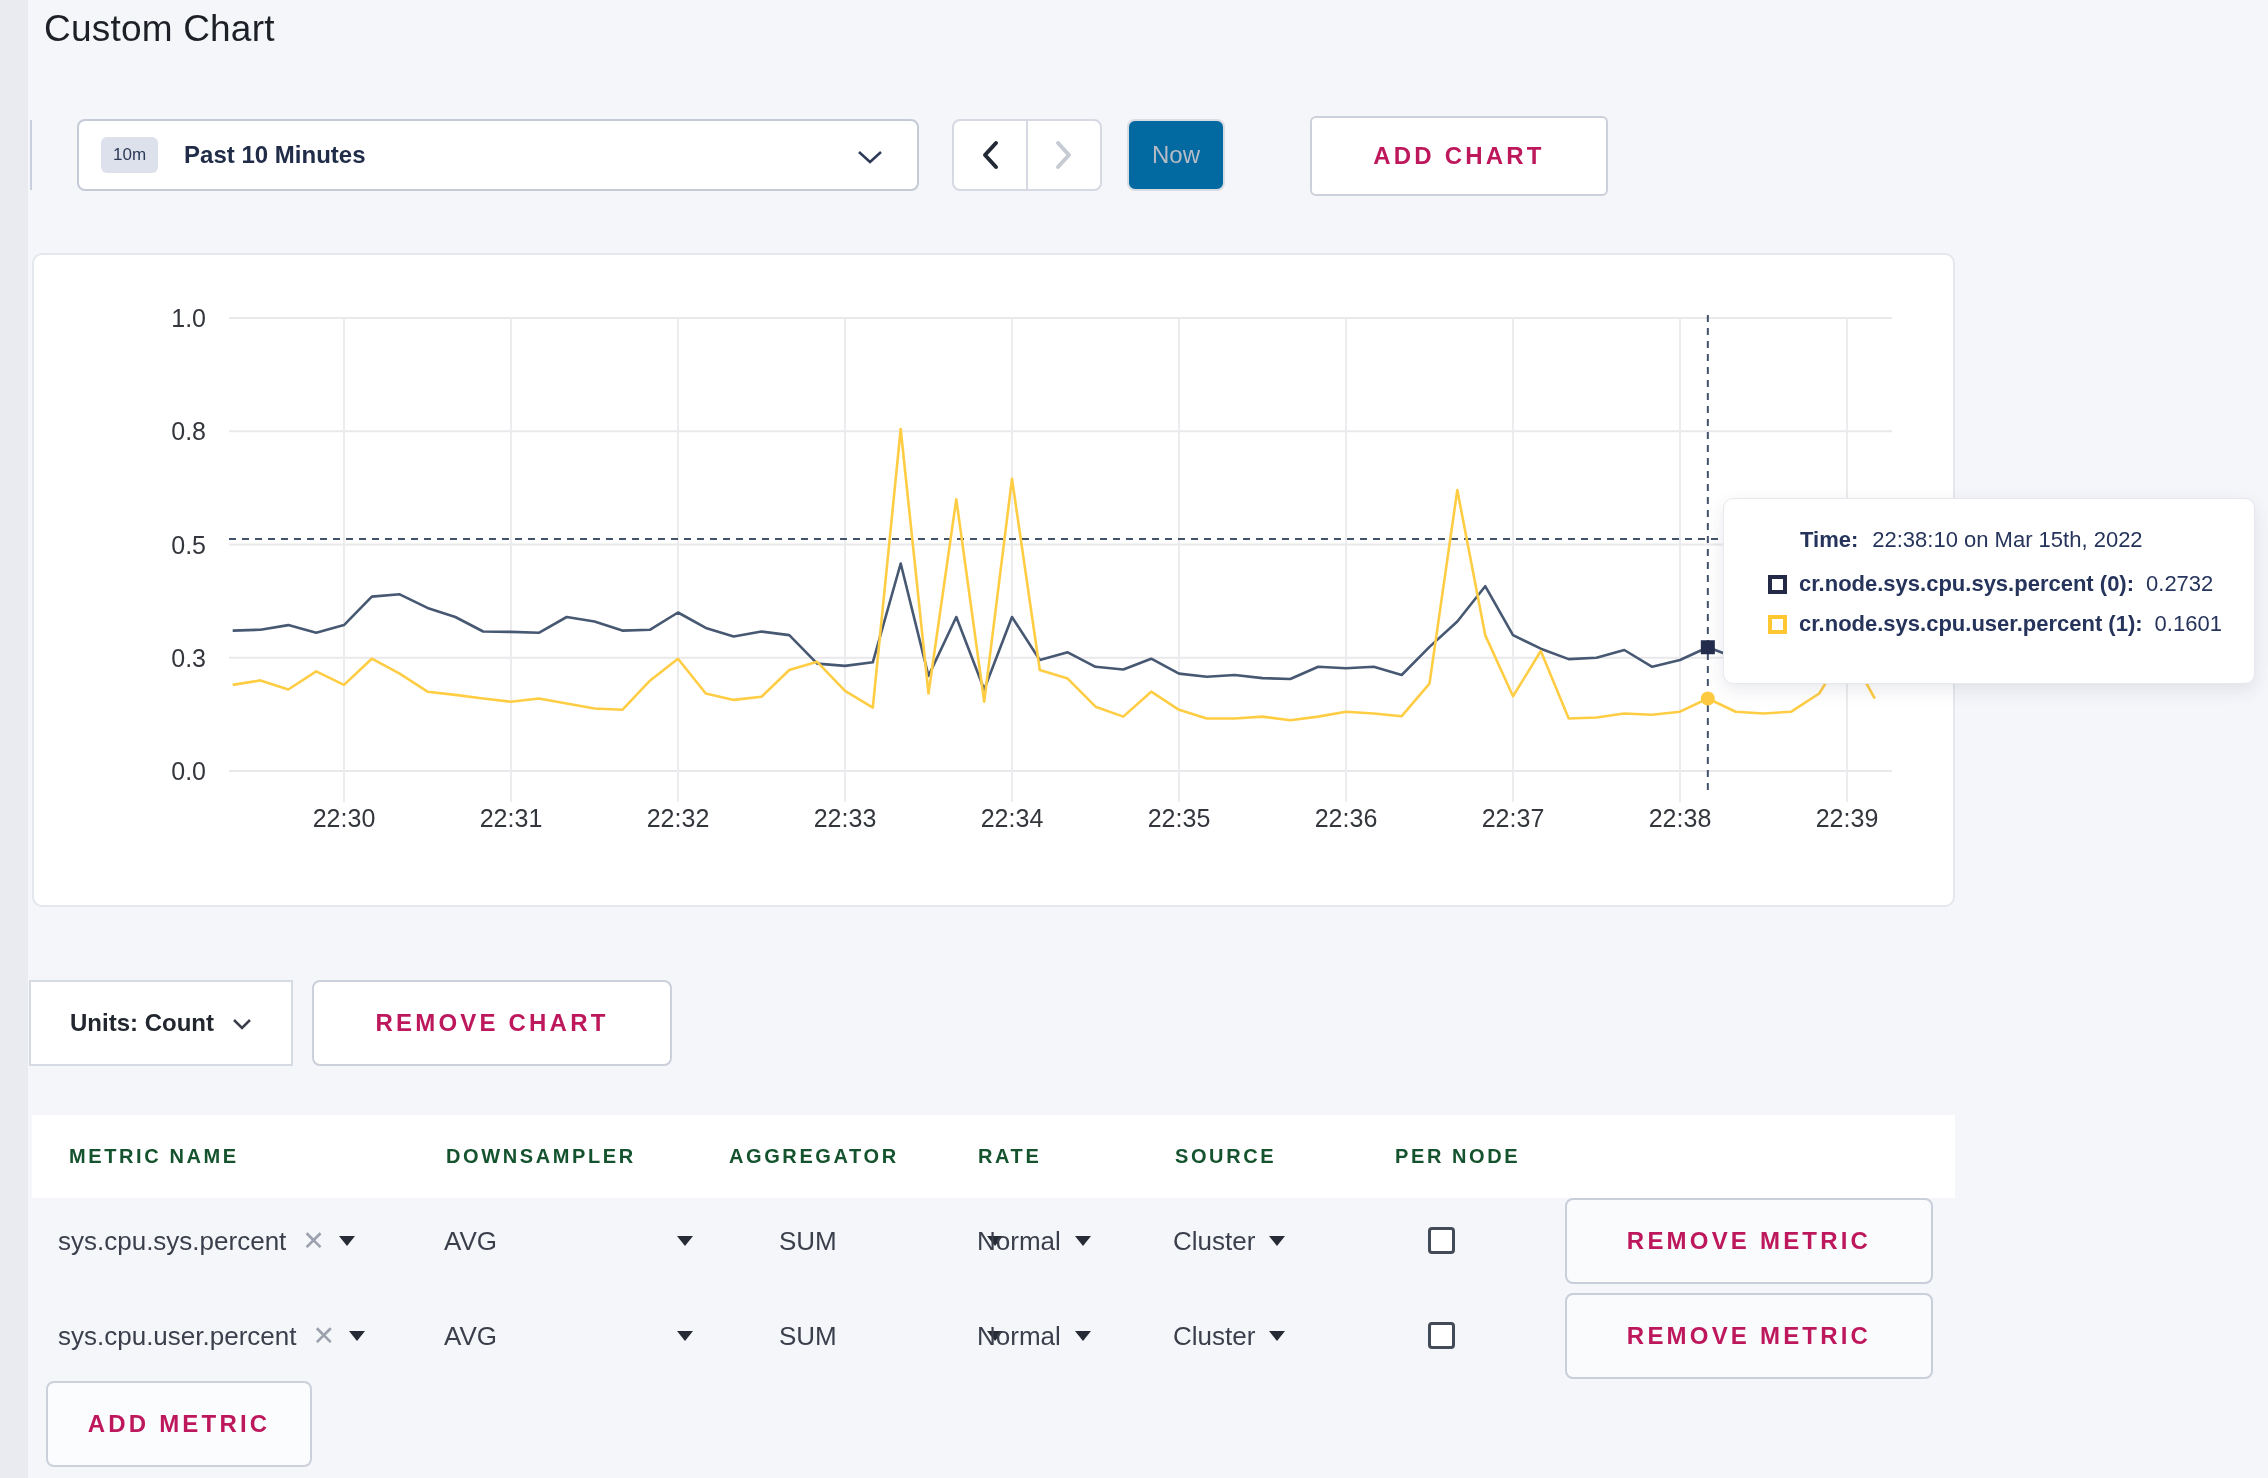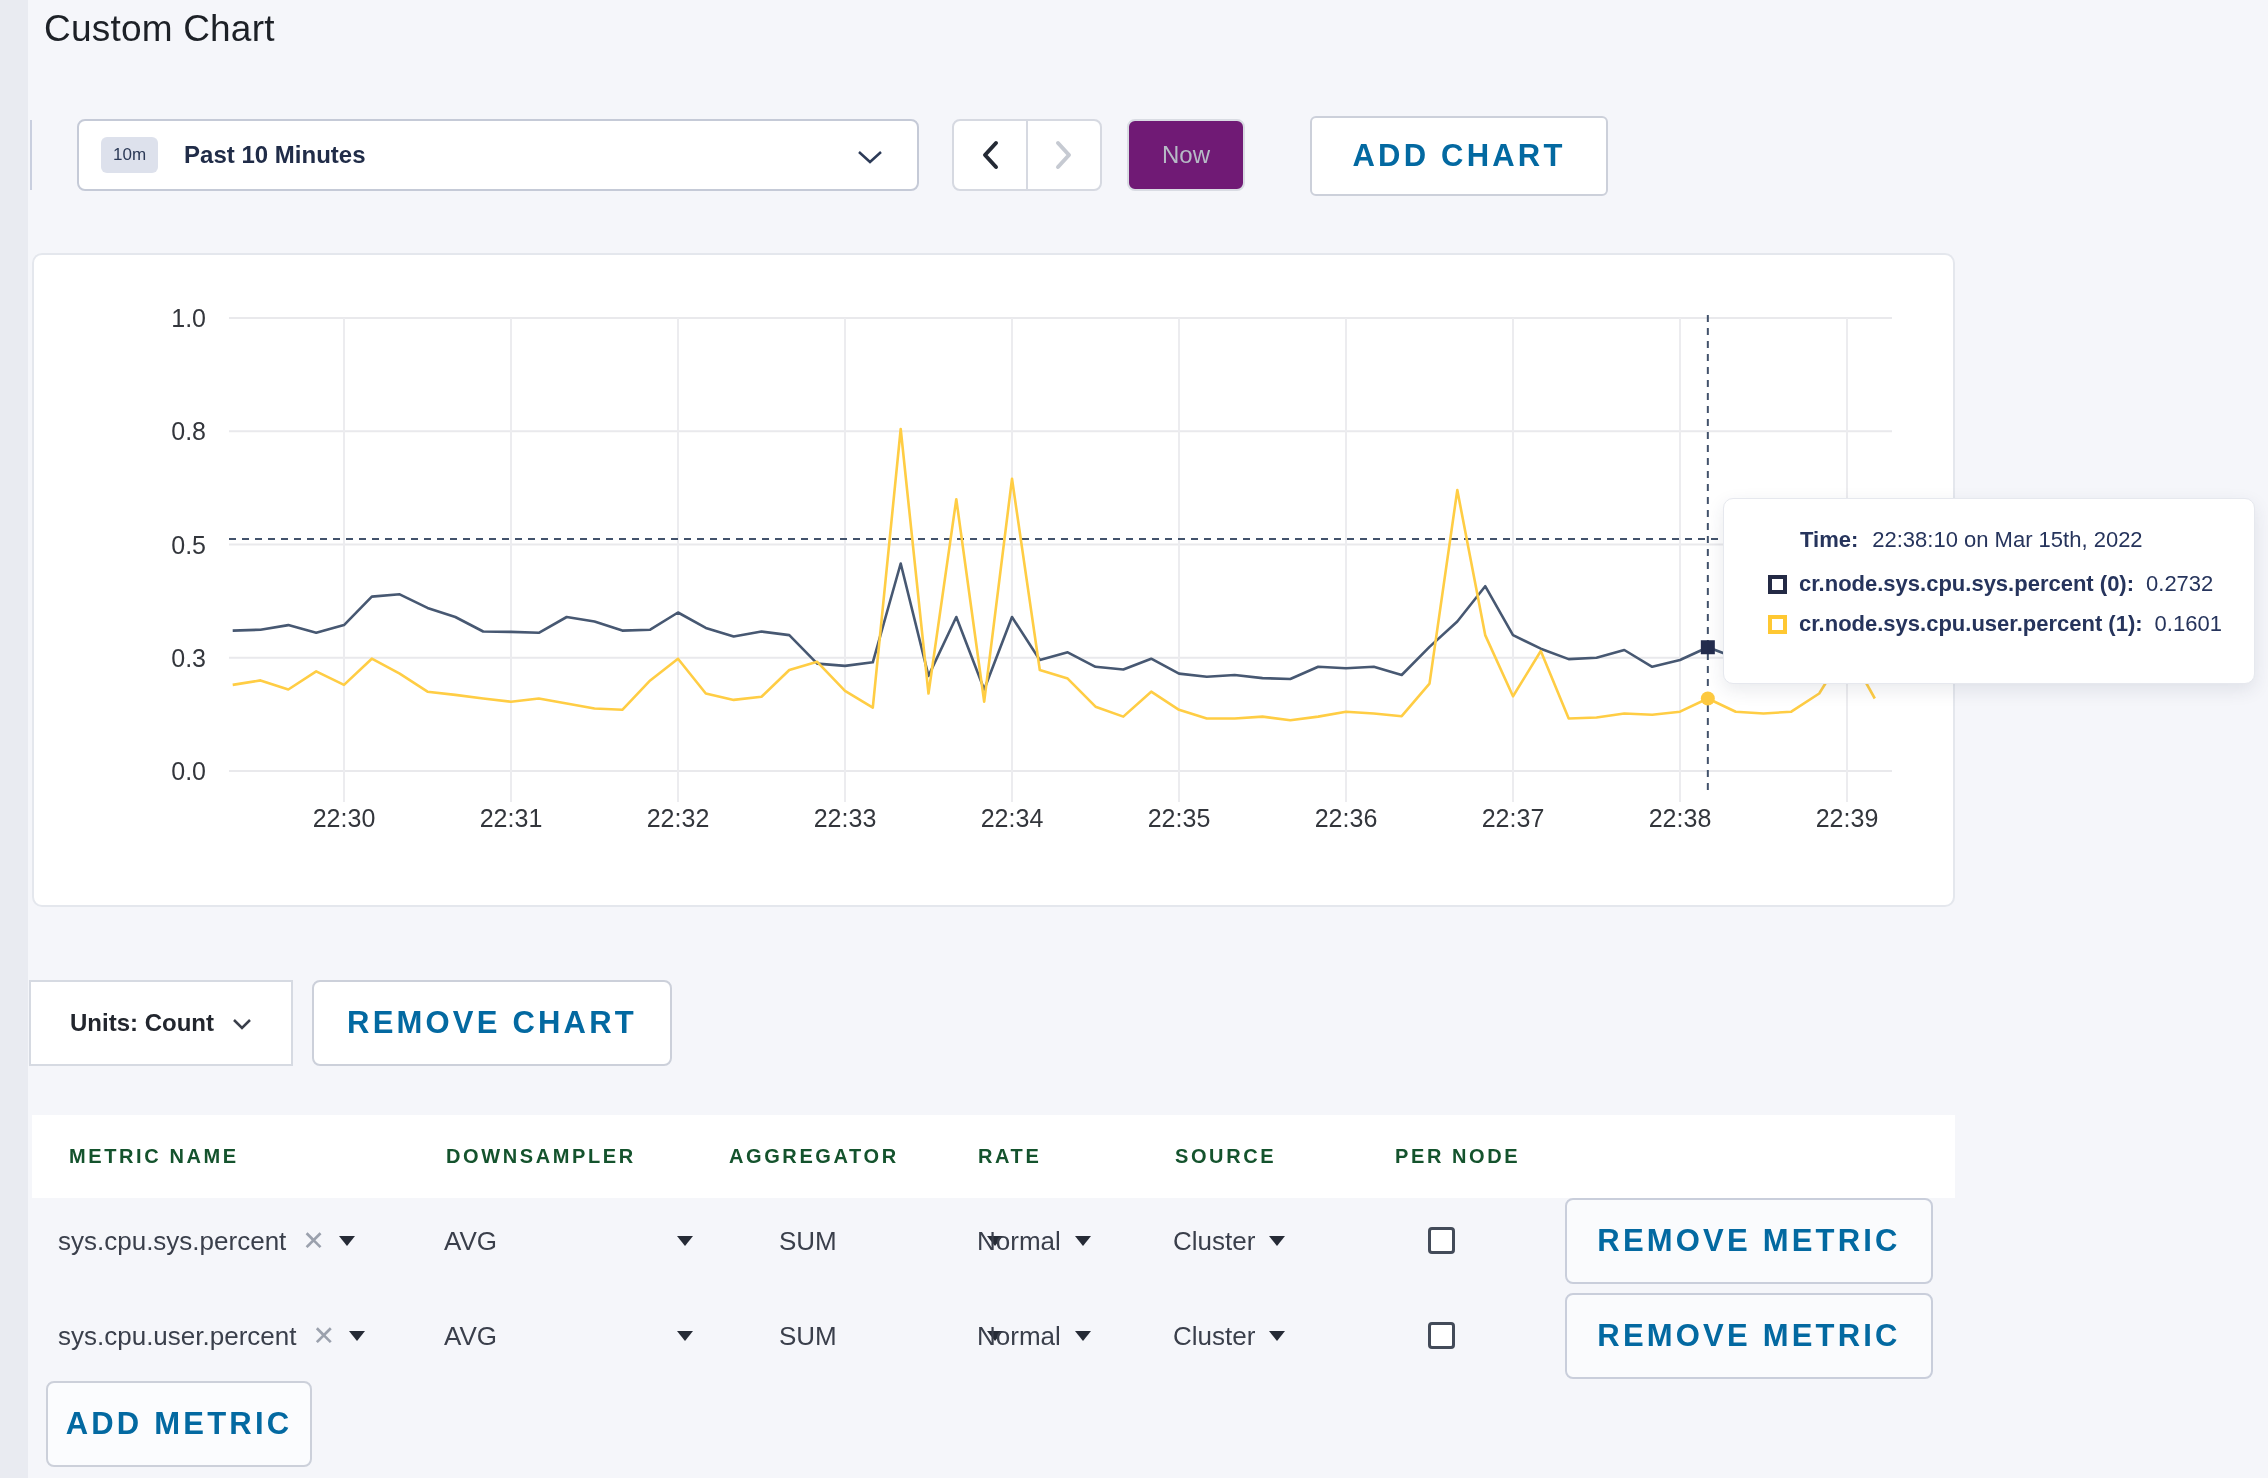--- a/index.html
+++ b/index.html
@@ -23,27 +23,27 @@
   }
   .time-label { margin-left:26px; font-size:24px; font-weight:600; color:#202c48; }
   .time-chevron { position:absolute; right:34px; top:28px; }
   .seg-nav {
     position:absolute; left:952px; top:119px; width:150px; height:72px; background:#fff;
     border:2px solid #d6d9e1; border-radius:8px; display:flex;
   }
   .seg-btn { flex:1; display:flex; align-items:center; justify-content:center; cursor:pointer; }
   .seg-btn:first-child { border-right:2px solid #d6d9e1; }
   .now-btn {
-    position:absolute; left:1127px; top:119px; width:118px; height:72px; background:#701a75;
+    position:absolute; left:1127px; top:119px; width:98px; height:72px; background:#0369a1;
     border:2px solid #d9dce3; border-radius:8px; color:#b6bbc6; font-size:24px;
     display:flex; align-items:center; justify-content:center; cursor:default;
   }
   .btn-blue {
     background:#fff; border:2px solid #ccd0da; border-radius:6px;
-    color:#0369a1; font-weight:600; letter-spacing:3.2px; font-size:31px;
+    color:#be185d; font-weight:600; letter-spacing:3.2px; font-size:24px;
     display:flex; align-items:center; justify-content:center; cursor:pointer;
   }
   .add-chart-btn { position:absolute; left:1310px; top:116px; width:298px; height:80px; }
 
   
   .chart-card {
     position:absolute; left:32px; top:253px; width:1923px; height:654px;
     background:#fff; border:2px solid #e4e7ed; border-radius:10px;
   }
   .chart-card svg { position:absolute; left:0; top:0; }

